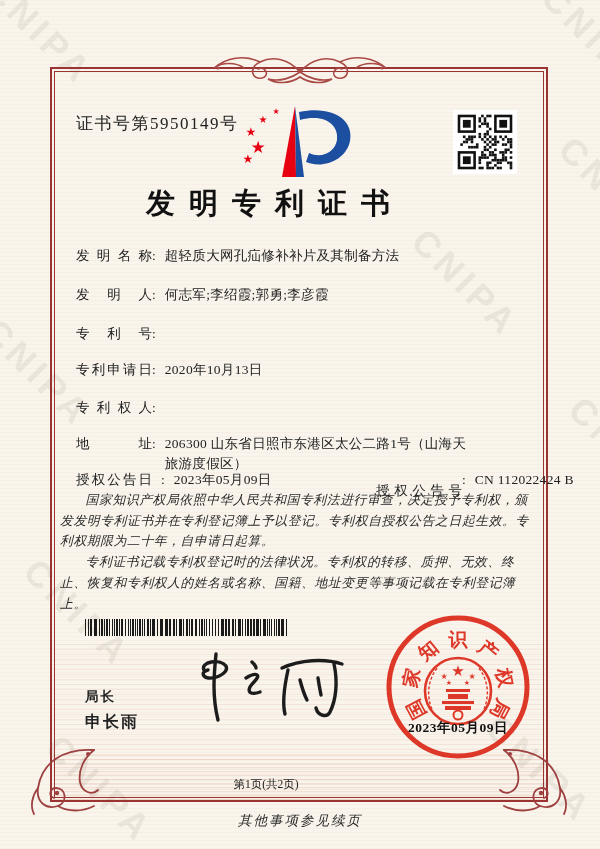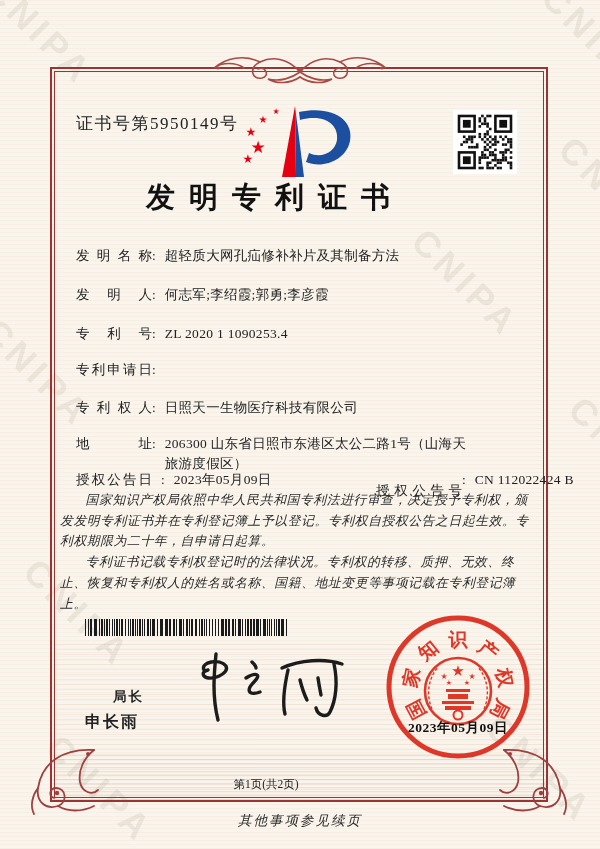--- a/index.html
+++ b/index.html
@@ -39,21 +39,21 @@
     border:1px solid #9b3333;
   }
   .orn{position:absolute;pointer-events:none;}
   
   #cert-no{
     position:absolute;left:76px;top:112px;font-size:17px;letter-spacing:1.5px;
   }
   #logo{position:absolute;left:236px;top:103px;}
   #qr{position:absolute;left:453px;top:110px;background:#fff;padding:2px;}
   #title{
-    position:absolute;left:0;top:178px;width:536px;text-align:center;
+    position:absolute;left:0;top:184px;width:536px;text-align:center;
     font-size:29px;font-weight:bold;letter-spacing:14px;text-indent:14px;
     font-family:"Liberation Sans","DejaVu Sans",sans-serif;color:#111;
   }
   
   .row{position:absolute;left:76px;width:470px;font-size:13.5px;line-height:20px;display:flex;}
   .row-label{
     display:inline-block;width:76px;text-align:justify;text-align-last:justify;
     flex:none;white-space:normal;
   }
   .row-colon{flex:none;margin-right:9px;}
@@ -64,21 +64,21 @@
   #paragraphs{
     position:absolute;left:60px;top:490px;width:480px;
     font-size:12.8px;line-height:1.62;letter-spacing:0.6px;
     font-style:italic;color:#2a2a2a;
   }
   #paragraphs p{margin:0;text-indent:2em;}
   
   #barcode{position:absolute;left:85px;top:619px;}
   
   #sig-title{position:absolute;left:85px;top:688px;font-size:13.5px;font-weight:bold;
-    font-family:"Liberation Sans","DejaVu Sans",sans-serif;letter-spacing:2px;margin-left:28px;}
+    font-family:"Liberation Sans","DejaVu Sans",sans-serif;letter-spacing:2px;}
   #sig-name{position:absolute;left:85px;top:712px;font-size:16px;font-weight:bold;
     font-family:"Liberation Sans","DejaVu Sans",sans-serif;letter-spacing:2px;}
   #signature{position:absolute;left:190px;top:648px;}
   
   #seal{position:absolute;left:384px;top:613px;}
   .seal-char{font-size:19px;font-weight:bold;fill:#dc2a1b;
     font-family:"Liberation Serif","DejaVu Serif",serif;}
   #seal-date{
     position:absolute;left:388px;top:719px;width:140px;text-align:center;
     font-size:13.5px;font-weight:bold;color:#111;letter-spacing:0.5px;
@@ -298,30 +298,29 @@
       <span class="row-value">超轻质大网孔疝修补补片及其制备方法</span>
   </div>
   <div class="row" style="top:285px">
     <span class="row-label">发明人</span>
       <span class="row-colon">:</span>
       <span class="row-value">何志军;李绍霞;郭勇;李彦霞</span>
   </div>
   <div class="row" style="top:324px">
     <span class="row-label">专利号</span>
       <span class="row-colon">:</span>
-      <span class="row-value">ZL 2020 1 1090253.4</span>
   </div>
   <div class="row" style="top:360px">
     <span class="row-label">专利申请日</span>
       <span class="row-colon">:</span>
+      <span class="row-value">2020年10月13日</span>
   </div>
   <div class="row" style="top:398px">
     <span class="row-label">专利权人</span>
       <span class="row-colon">:</span>
-      <span class="row-value">日照天一生物医疗科技有限公司</span>
   </div>
   <div class="row" style="top:434px;width:400px">
     <span class="row-label">地址</span>
       <span class="row-colon">:</span>
       <span class="row-value">206300 山东省日照市东港区太公二路1号（山海天旅游度假区）</span>
   </div>
   <div class="row" style="top:470px">
     <span class="row-label">授权公告日</span>
       <span class="row-colon"></span>
       <span class="row-colon">:</span>

